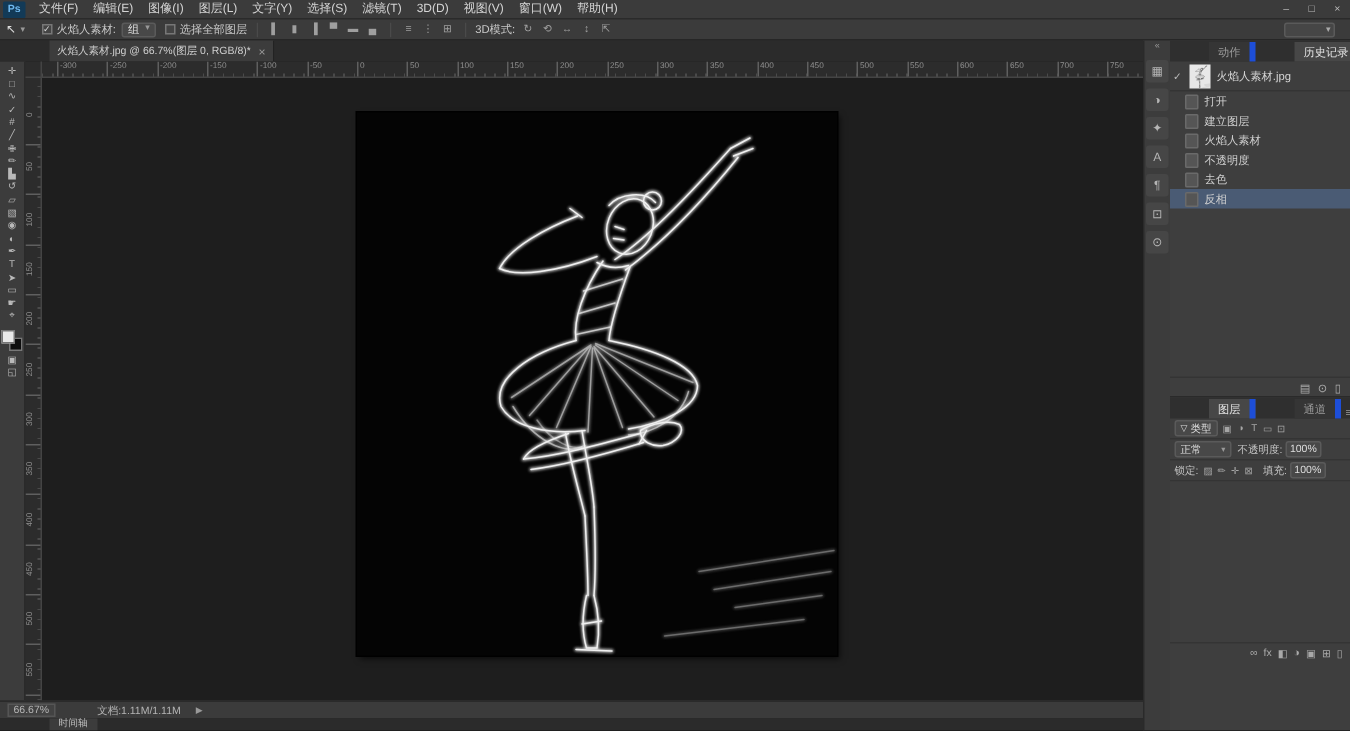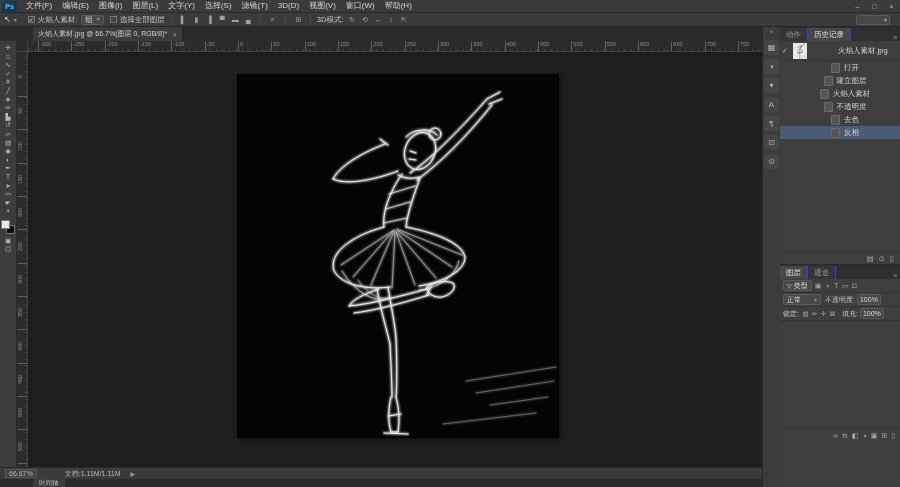--- a/index.html
+++ b/index.html
@@ -73,32 +73,32 @@
   
   .rightstrip { position:absolute; left:762px; top:27px; width:18px; height:460px; background:#3c3c3c;
     border-left:1px solid #2a2a2a; display:flex; flex-direction:column; align-items:center; }
   .strip-collapse { width:16px; height:9px; font-size:6px; color:#9a9a9a; text-align:center; line-height:9px; }
   .strip-ic { width:15px; height:15px; margin-top:4px; background:#464646; border-radius:2px;
     font-size:8px; line-height:15px; text-align:center; color:#b5b5b5; }
 
   
   .rightpanels { position:absolute; left:780px; top:27px; width:120px; height:460px; background:#3e3e3e; }
   .panel-tabs { display:flex; align-items:flex-end; height:14px; background:#2f2f2f; font-size:7.5px; }
-  .ptab { padding:0 6px; height:13px; line-height:13px; color:#9a9a9a; background:#353535; border-right:1px solid #1d4ed8; white-space:nowrap; }
+  .ptab { padding:0 6px; height:13px; line-height:13px; color:#9a9a9a; background:#353535; border-right:4px solid #1d4ed8; white-space:nowrap;margin-left:26px; }
   .ptab.active { background:#474747; color:#e2e2e2; }
   .ptab-menu { margin-left:auto; color:#9a9a9a; font-size:7px; padding:0 3px; }
 
   .history { position:absolute; left:0; top:0; width:120px; height:238px; border-bottom:1px solid #2a2a2a; }
   .snap-row { display:flex; align-items:center; gap:4px; height:20px; padding:0 2px; border-bottom:1px solid #343434; }
   .snap-check { width:7px; color:#bbb; font-size:7px; }
   .snap-thumb { width:14px; height:16px; background:#e8e8e8; overflow:hidden; }
   .snap-thumb svg { display:block; color:#3a3a3a; }
-  .snap-label { font-size:7.5px; color:#d5d5d5; white-space:nowrap; overflow:hidden;margin-left:27px; }
+  .snap-label { font-size:7.5px; color:#d5d5d5; white-space:nowrap; overflow:hidden; }
   .hist-list { }
-  .hist-row { display:flex; align-items:center; gap:4px; height:13px; padding-left:10px; font-size:7.5px; color:#d0d0d0;justify-content:center; }
+  .hist-row { display:flex; align-items:center; gap:4px; height:13px; padding-left:10px; font-size:7.5px; color:#d0d0d0; }
   .hist-row .h-ic { width:9px; height:10px; background:#555; border:1px solid #6a6a6a; border-radius:1px; }
   .hist-row.selected { background:#4a5b74; }
   .hist-bottom { position:absolute; bottom:0; right:0; left:0; height:13px; border-top:1px solid #343434;
     display:flex; justify-content:flex-end; gap:5px; padding:0 6px; align-items:center; }
   .hist-bottom .b-ic { font-size:7.5px; color:#a9a9a9; }
 
   .layers { position:absolute; left:0; top:238px; width:120px; height:222px; }
   .lp-row { display:flex; align-items:center; gap:2px; height:14px; padding:0 3px; font-size:7px; color:#c5c5c5; border-bottom:1px solid #343434; }
   .lp-drop { background:#484848; border:1px solid #5a5a5a; border-radius:2px; height:11px;
     display:flex; align-items:center; gap:2px; padding:0 3px; color:#ddd; white-space:nowrap; }

